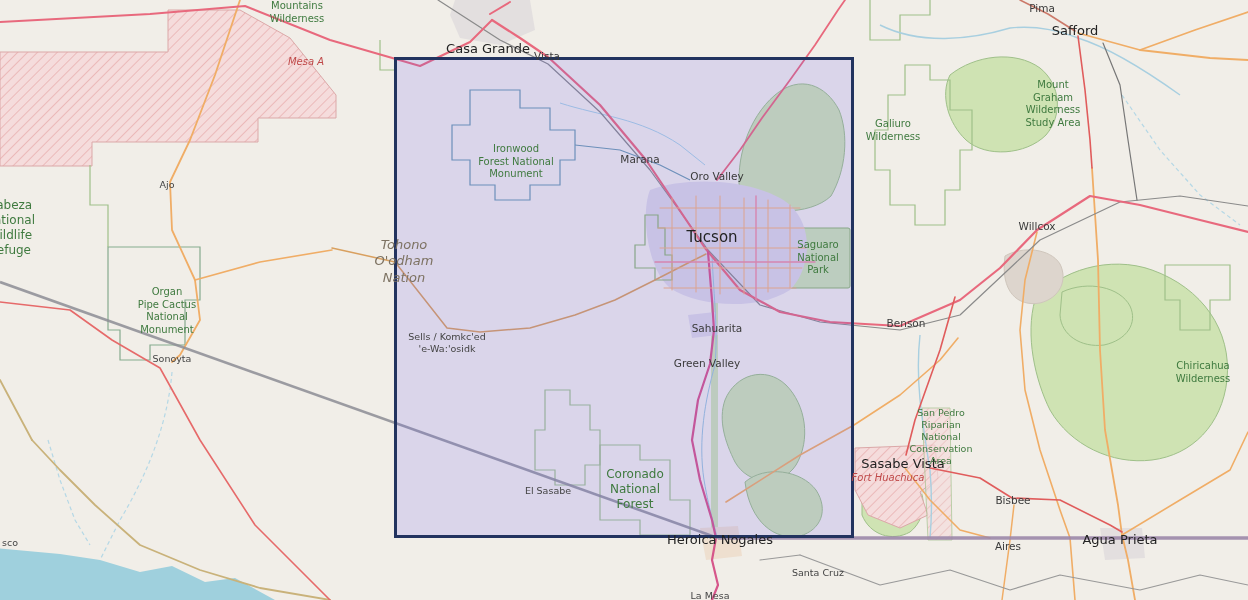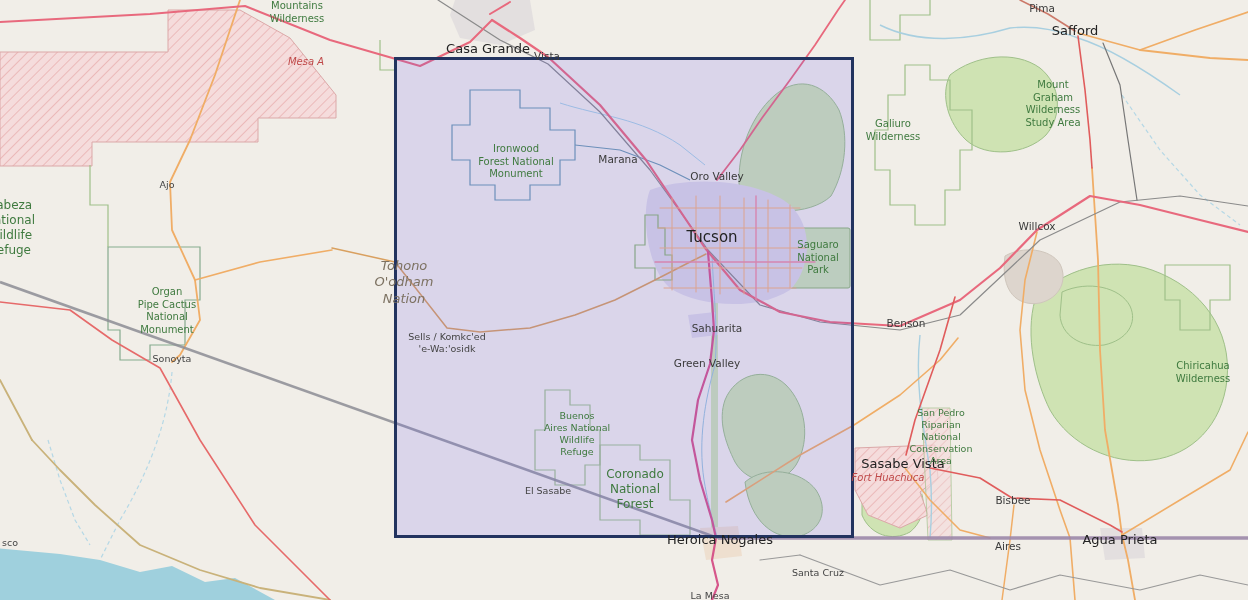--- a/index.html
+++ b/index.html
@@ -9,21 +9,21 @@
   #selrect{position:absolute;z-index:5;left:394px;top:57px;width:460px;height:481px;
            box-sizing:border-box;border:3px solid #22335f;background:rgba(100,90,250,0.16);}
   .lbl{position:absolute;z-index:10;transform:translate(-50%,-50%);
        white-space:pre-line;text-align:center;line-height:1.25;pointer-events:none;}
   .town{color:#3a3a3a;font-size:10.5px;}
   .city{color:#222;font-size:13px;}
   .big{font-size:15px;}
   .park{color:#3f7a3f;font-size:10px;}
   .park-lg{font-size:12px;}
   .park-sm{font-size:9.5px;}
-  .nation{color:#7d7262;font-style:italic;font-size:13px;margin-top:21px;}
+  .nation{color:#7d7262;font-style:italic;font-size:13px;}
   .mil{color:#bf4848;font-style:italic;font-size:10px;}
   .tiny{font-size:9.5px;color:#444;}
 </style>
 </head>
 <body>
 
 <div id="stage">
 
 <svg id="basemap" width="1248" height="600" viewBox="0 0 1248 600">
   <defs>
@@ -143,21 +143,21 @@
   <g fill="none">
     <path d="M0,282 L718,538" stroke="#8c8c94" stroke-width="2.6" opacity="0.85"></path>
     <path d="M718,538 L1248,538" stroke="#9b87a8" stroke-width="3.4" opacity="0.9"></path>
   </g>
 </svg>
 
 <div id="selrect"></div>
 
 <div class="lbl city" style="left:488px;top:16px;margin-top:33px;">Casa Grande</div>
 <div class="lbl town" style="left:547px;top:57px;">Vista</div>
-<div class="lbl town" style="left:618px;top:160px;">Marana</div>
+<div class="lbl town" style="left:640px;top:160px;">Marana</div>
 <div class="lbl town" style="left:717px;top:177px;">Oro Valley</div>
 <div class="lbl city big" style="left:712px;top:237px;">Tucson</div>
 <div class="lbl town" style="left:717px;top:329px;">Sahuarita</div>
 <div class="lbl town" style="left:707px;top:364px;">Green Valley</div>
 <div class="lbl town" style="left:906px;top:324px;">Benson</div>
 <div class="lbl town" style="left:1037px;top:227px;">Willcox</div>
 <div class="lbl town" style="left:1042px;top:9px;">Pima</div>
 <div class="lbl city" style="left:1075px;top:31px;">Safford</div>
 <div class="lbl city" style="left:903px;top:464px;">Sasabe Vista</div>
 <div class="lbl town" style="left:1013px;top:501px;">Bisbee</div>
@@ -177,24 +177,20 @@
 Nation</div>
 <div class="lbl park" style="left:516px;top:162px;">Ironwood
 Forest National
 Monument</div>
 <div class="lbl park" style="left:818px;top:258px;">Saguaro
 National
 Park</div>
 <div class="lbl park park-lg" style="left:635px;top:489px;">Coronado
 National
 Forest</div>
-<div class="lbl park park-sm" style="left:577px;top:434px;">Buenos
-Aires National
-Wildlife
-Refuge</div>
 <div class="lbl park" style="left:167px;top:311px;">Organ
 Pipe Cactus
 National
 Monument</div>
 <div class="lbl park park-lg" style="left:10px;top:228px;">Cabeza
 National
 Wildlife
 Refuge</div>
 <div class="lbl park" style="left:297px;top:12px;">Mountains
 Wilderness</div>

